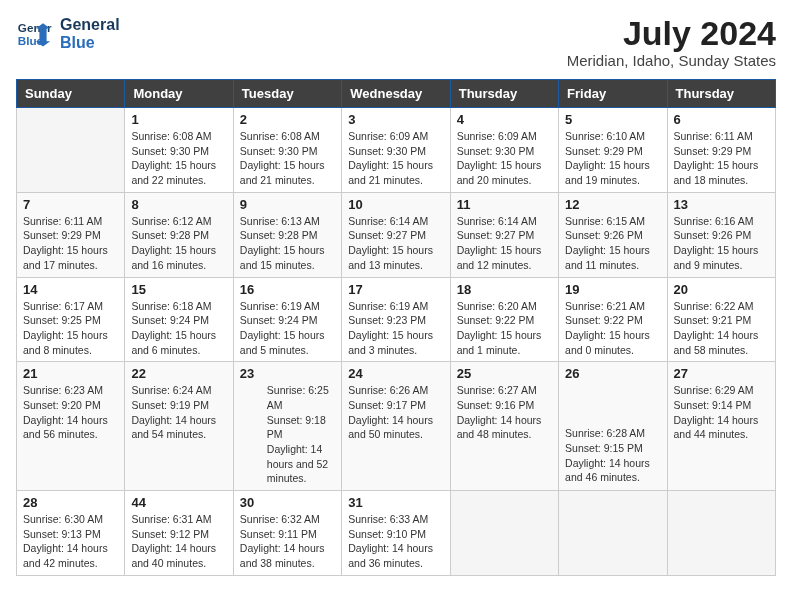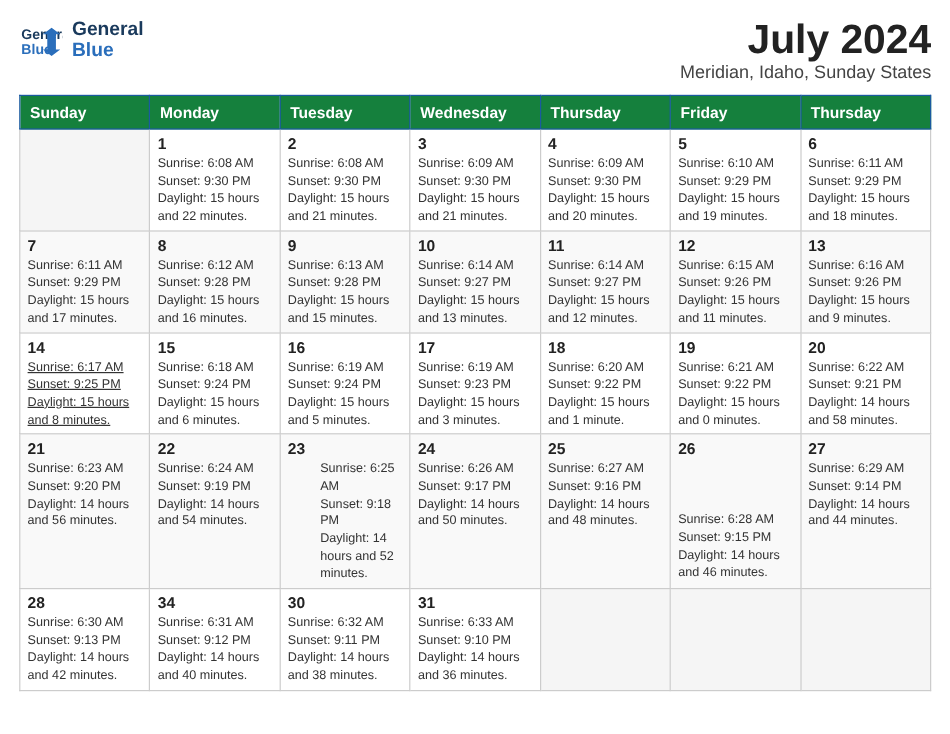--- a/index.html
+++ b/index.html
@@ -38,21 +38,21 @@
       font-size: 15px;
       color: #444;
       margin-top: 2px;
     }
     table {
       width: 100%;
       border-collapse: collapse;
       font-size: 11px;
     }
     thead tr th {
-      background-color: #15803d;
+      background-color: #404040;
       color: #fff;
       text-align: left;
       padding: 6px 8px;
       font-size: 13px;
       font-weight: bold;
       border: 1px solid #1a5aa0;
     }
     tbody tr td {
       border: 1px solid #ccc;
       vertical-align: top;
@@ -192,21 +192,21 @@
         <td>
           <div class="day-number">13</div>
           <div class="day-detail" style="white-space: pre-line;">Sunrise: 6:16 AM
 Sunset: 9:26 PM
 Daylight: 15 hours and 9 minutes.</div>
         </td>
       </tr>
       <tr>
         <td>
           <div class="day-number">14</div>
-          <div class="day-detail" style="white-space: pre-line; text-decoration: underline;">Sunrise: 6:17 AM
+          <div class="day-detail" style="white-space: pre-line;">Sunrise: 6:17 AM
 Sunset: 9:25 PM
 Daylight: 15 hours and 8 minutes.</div>
         </td>
         <td>
           <div class="day-number">15</div>
           <div class="day-detail" style="white-space: pre-line;">Sunrise: 6:18 AM
 Sunset: 9:24 PM
 Daylight: 15 hours and 6 minutes.</div>
         </td>
         <td>
@@ -285,21 +285,21 @@
         </td>
       </tr>
       <tr>
         <td>
           <div class="day-number">28</div>
           <div class="day-detail" style="white-space: pre-line;">Sunrise: 6:30 AM
 Sunset: 9:13 PM
 Daylight: 14 hours and 42 minutes.</div>
         </td>
         <td>
-          <div class="day-number">34</div>
+          <div class="day-number">44</div>
           <div class="day-detail" style="white-space: pre-line;">Sunrise: 6:31 AM
 Sunset: 9:12 PM
 Daylight: 14 hours and 40 minutes.</div>
         </td>
         <td>
           <div class="day-number">30</div>
           <div class="day-detail" style="white-space: pre-line;">Sunrise: 6:32 AM
 Sunset: 9:11 PM
 Daylight: 14 hours and 38 minutes.</div>
         </td>

